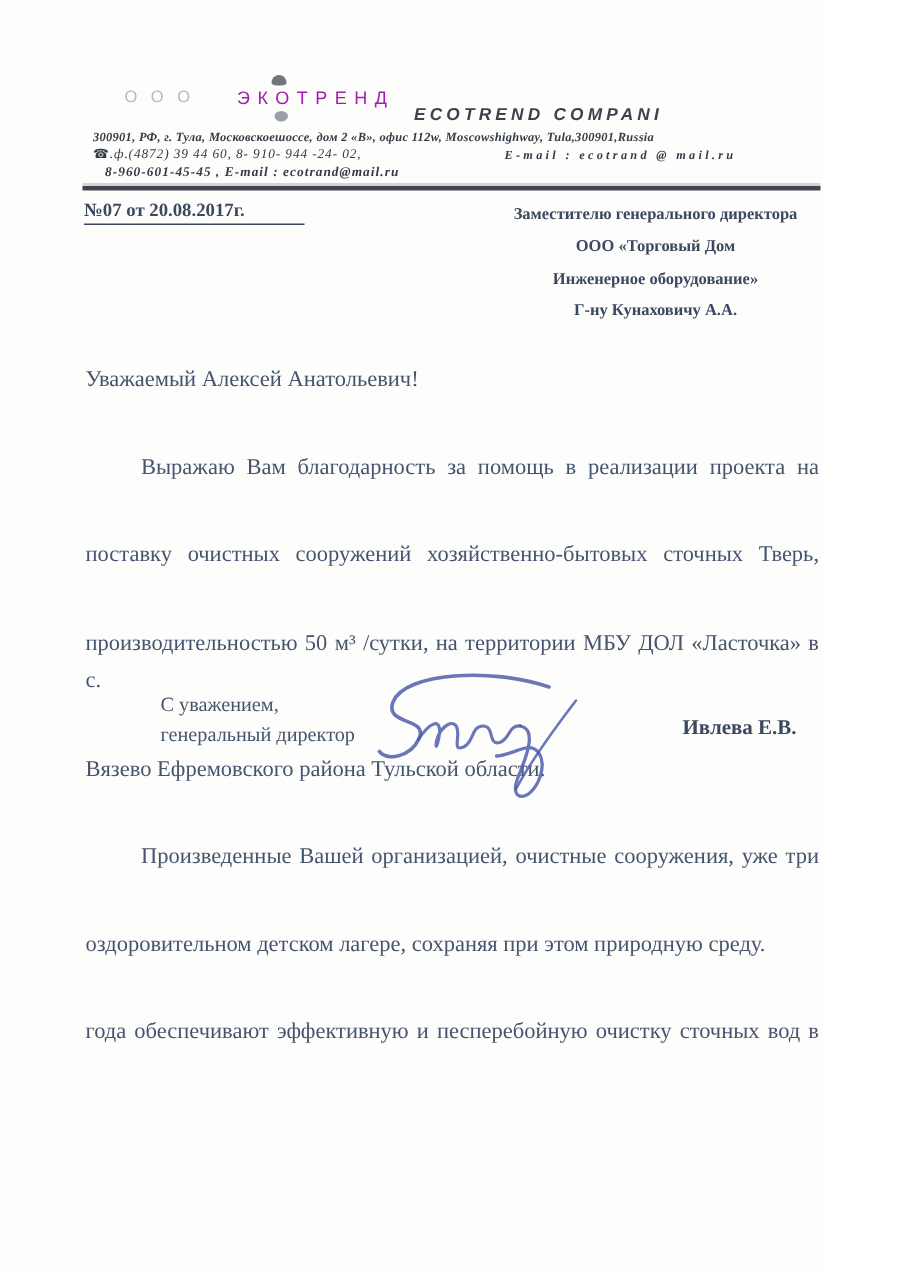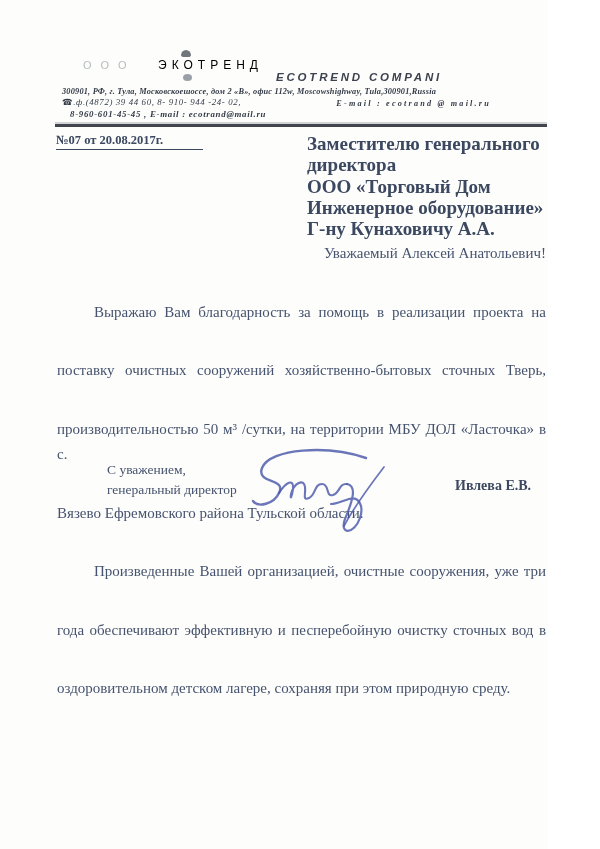--- a/index.html
+++ b/index.html
@@ -11,21 +11,21 @@
 
   
   .logo-ooo {
     position:absolute; left:83px; top:59px;
     font-family:"Liberation Sans", sans-serif;
     font-size:11px; letter-spacing:9px; color:#b7bbc0;
   }
   .logo-name {
     position:absolute; left:158px; top:58px;
     font-family:"Liberation Sans", sans-serif;
-    font-size:12px; letter-spacing:5px; color:#000000;text-align:right;
+    font-size:12px; letter-spacing:5px; color:#a21caf;text-align:right;
   }
   .leaf-top {
     position:absolute; left:181px; top:50px; width:10px; height:7px;
     background:#71767d;
     border-radius:50% 50% 35% 35% / 75% 75% 25% 25%;
   }
   .leaf-bottom {
     position:absolute; left:183px; top:74px; width:9px; height:7px;
     background:#9aa0a7; border-radius:50%;
   }
@@ -65,29 +65,29 @@
 
   
   .ref {
     position:absolute; left:56px; top:133px;
     font-weight:bold; font-size:12.5px; color:#3b4860;
     border-bottom:1.5px solid #3b4860;
     padding:0 40px 1px 0; white-space:nowrap;
   }
   .recipient {
     position:absolute; left:307px; top:133px; width:260px;
-    font-weight:bold; font-size:19px; line-height:21.3px; color:#3b4860;
+    font-weight:bold; font-size:11px; line-height:21.3px; color:#3b4860;text-align:center;
   }
 
   
   .body-block {
     position:absolute; left:57px; top:241px; width:489px;
     font-size:15px; line-height:25.5px; color:#46536e;
   }
-  .salutation { text-align:right; }
+  .salutation { text-align:left; }
   .para { margin-top:6px; }
   .jline { text-align:justify; text-align-last:justify;margin-top:33px; }
   .jline.last { text-align-last:left; }
   .jline.first { text-indent:37px; }
 
   
   .closing {
     position:absolute; left:107px; top:460px;
     font-size:13.5px; line-height:19.5px; color:#46536e;
   }
@@ -132,22 +132,22 @@
   <div class="body-block">
     <div class="salutation">Уважаемый Алексей Анатольевич!</div>
     <div class="para">
       <div class="jline first">Выражаю Вам благодарность за помощь в реализации проекта на</div>
       <div class="jline">поставку очистных сооружений хозяйственно-бытовых сточных Тверь,</div>
       <div class="jline">производительностью 50 м³ /сутки, на территории МБУ ДОЛ «Ласточка» в с.</div>
       <div class="jline last">Вязево Ефремовского района Тульской области.</div>
     </div>
     <div class="para">
       <div class="jline first">Произведенные Вашей организацией, очистные сооружения, уже три</div>
+      <div class="jline last">оздоровительном детском лагере, сохраняя при этом природную среду.</div>
       <div class="jline">года обеспечивают эффективную и песперебойную очистку сточных вод в</div>
-      <div class="jline last">оздоровительном детском лагере, сохраняя при этом природную среду.</div>
     </div>
   </div>
 
   <div class="closing">
     <div>С уважением,</div>
     <div>генеральный директор</div>
   </div>
 
   <div class="signature">
     <svg viewBox="0 0 152 98" xmlns="http://www.w3.org/2000/svg">

